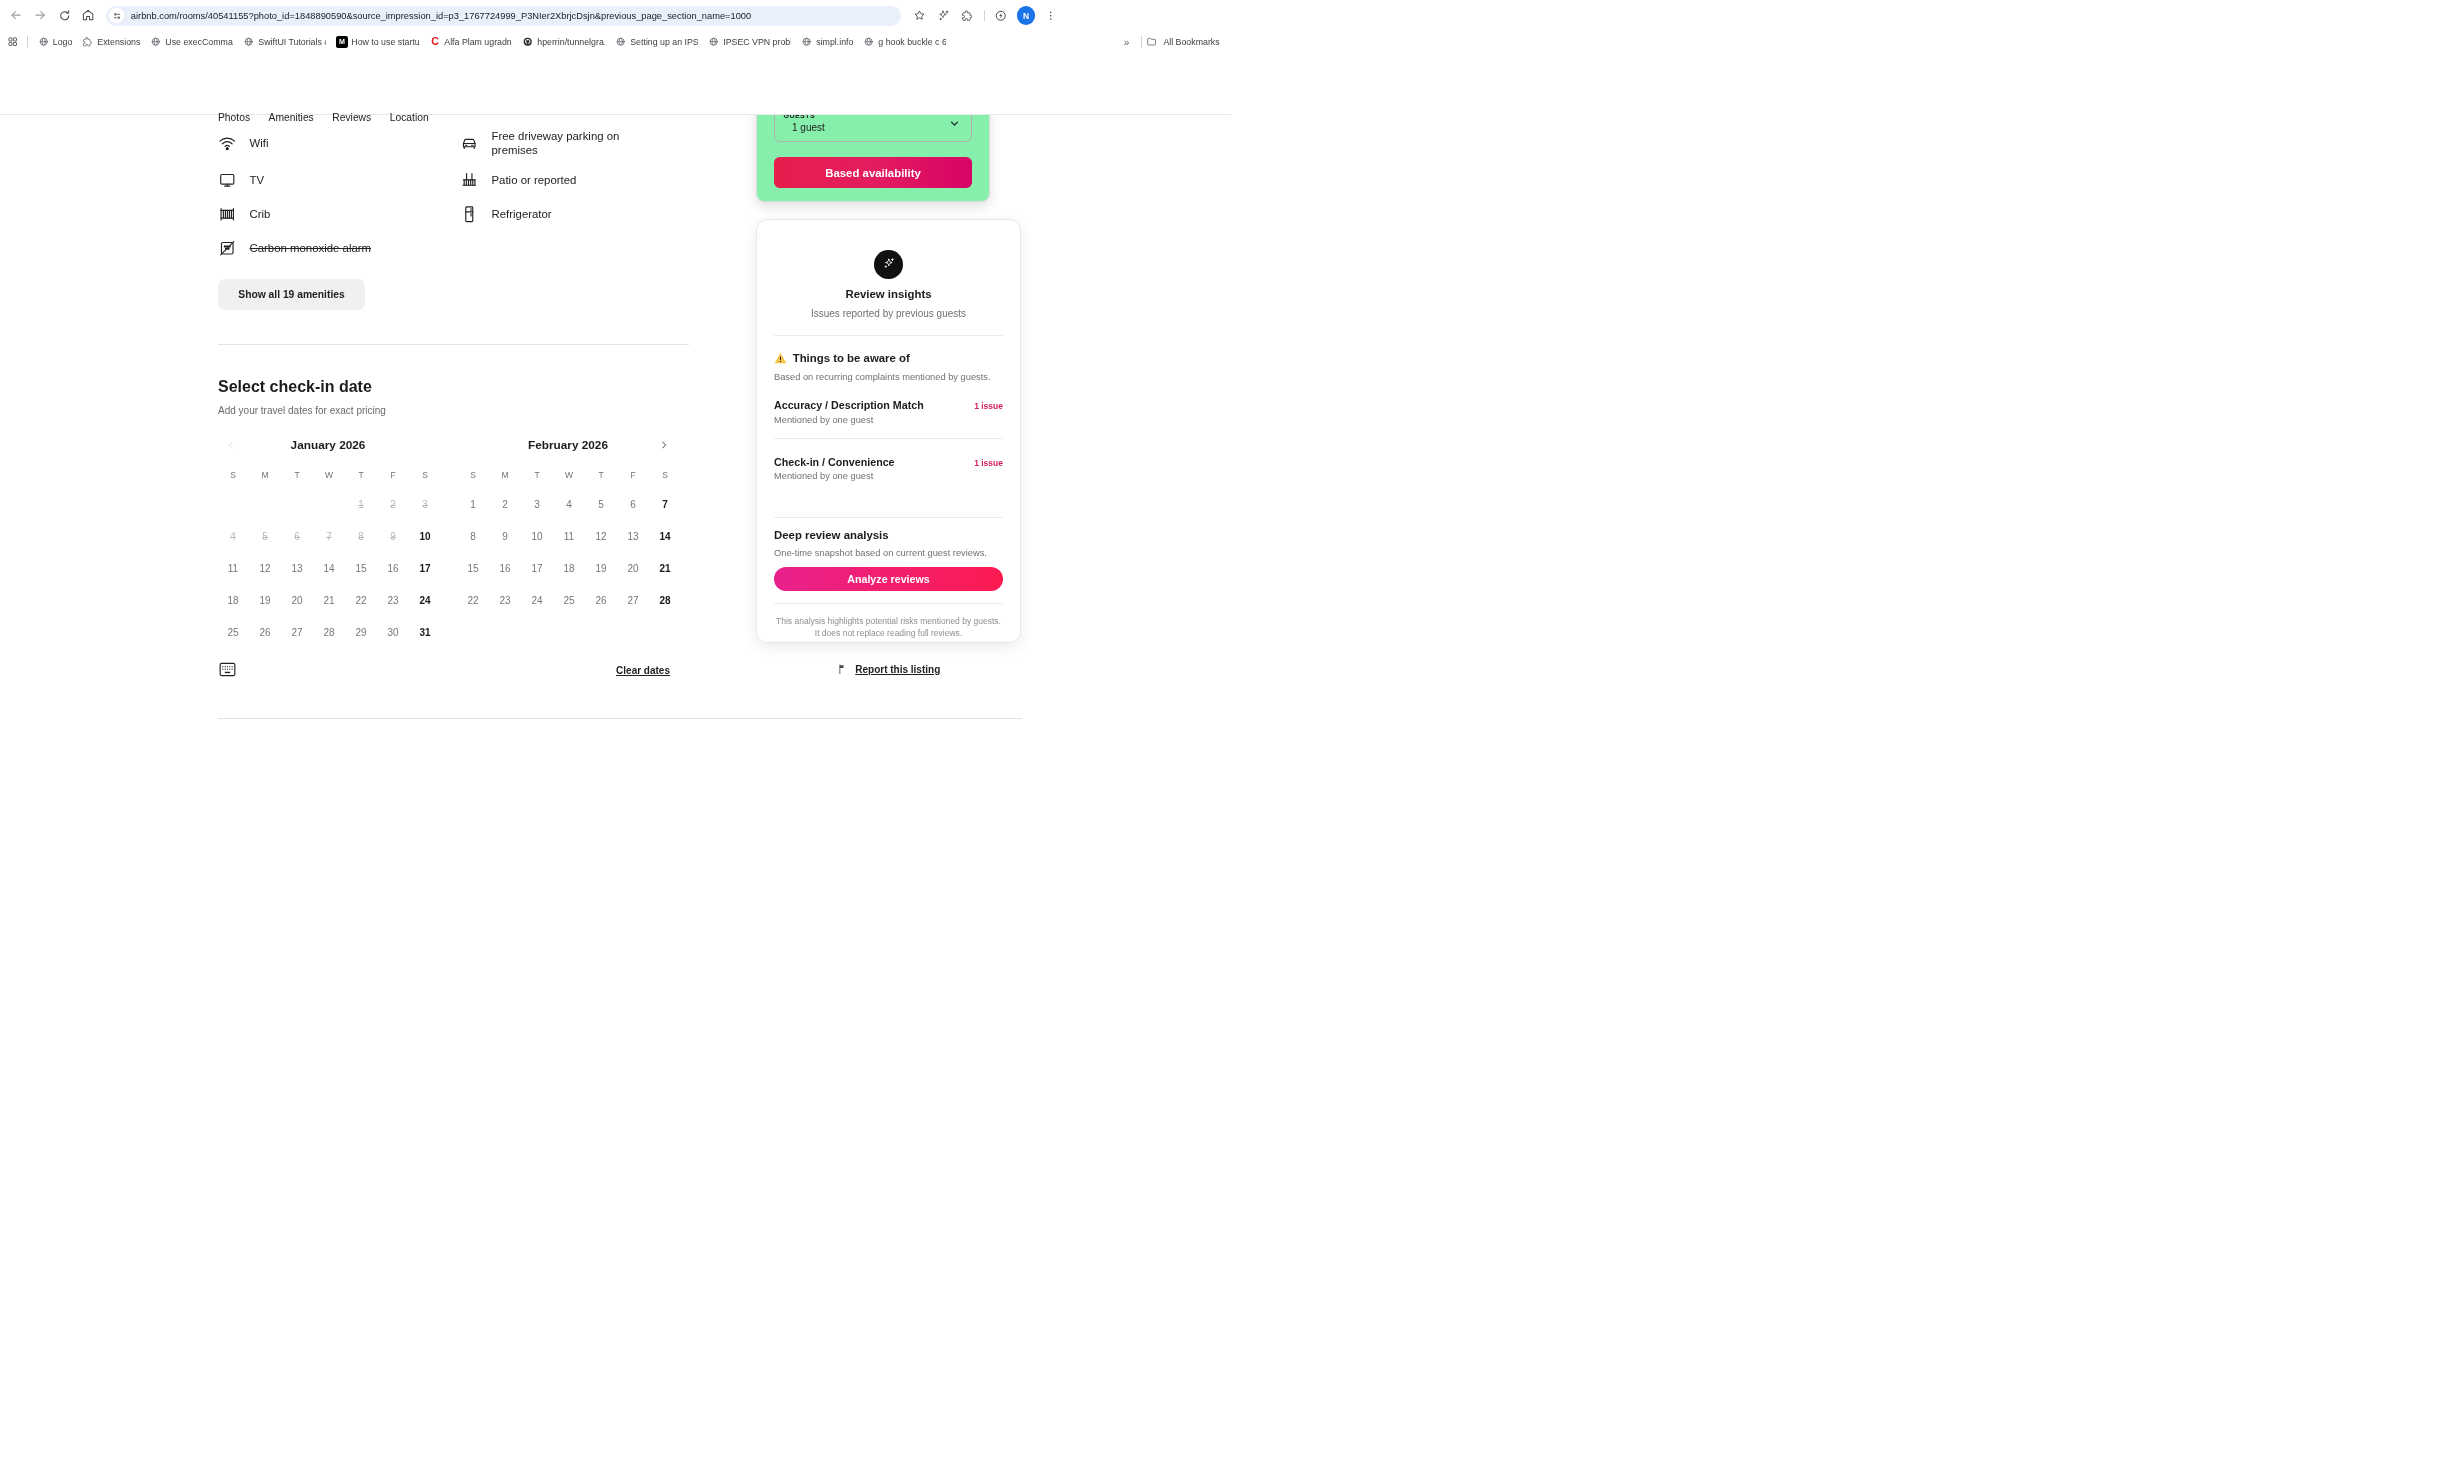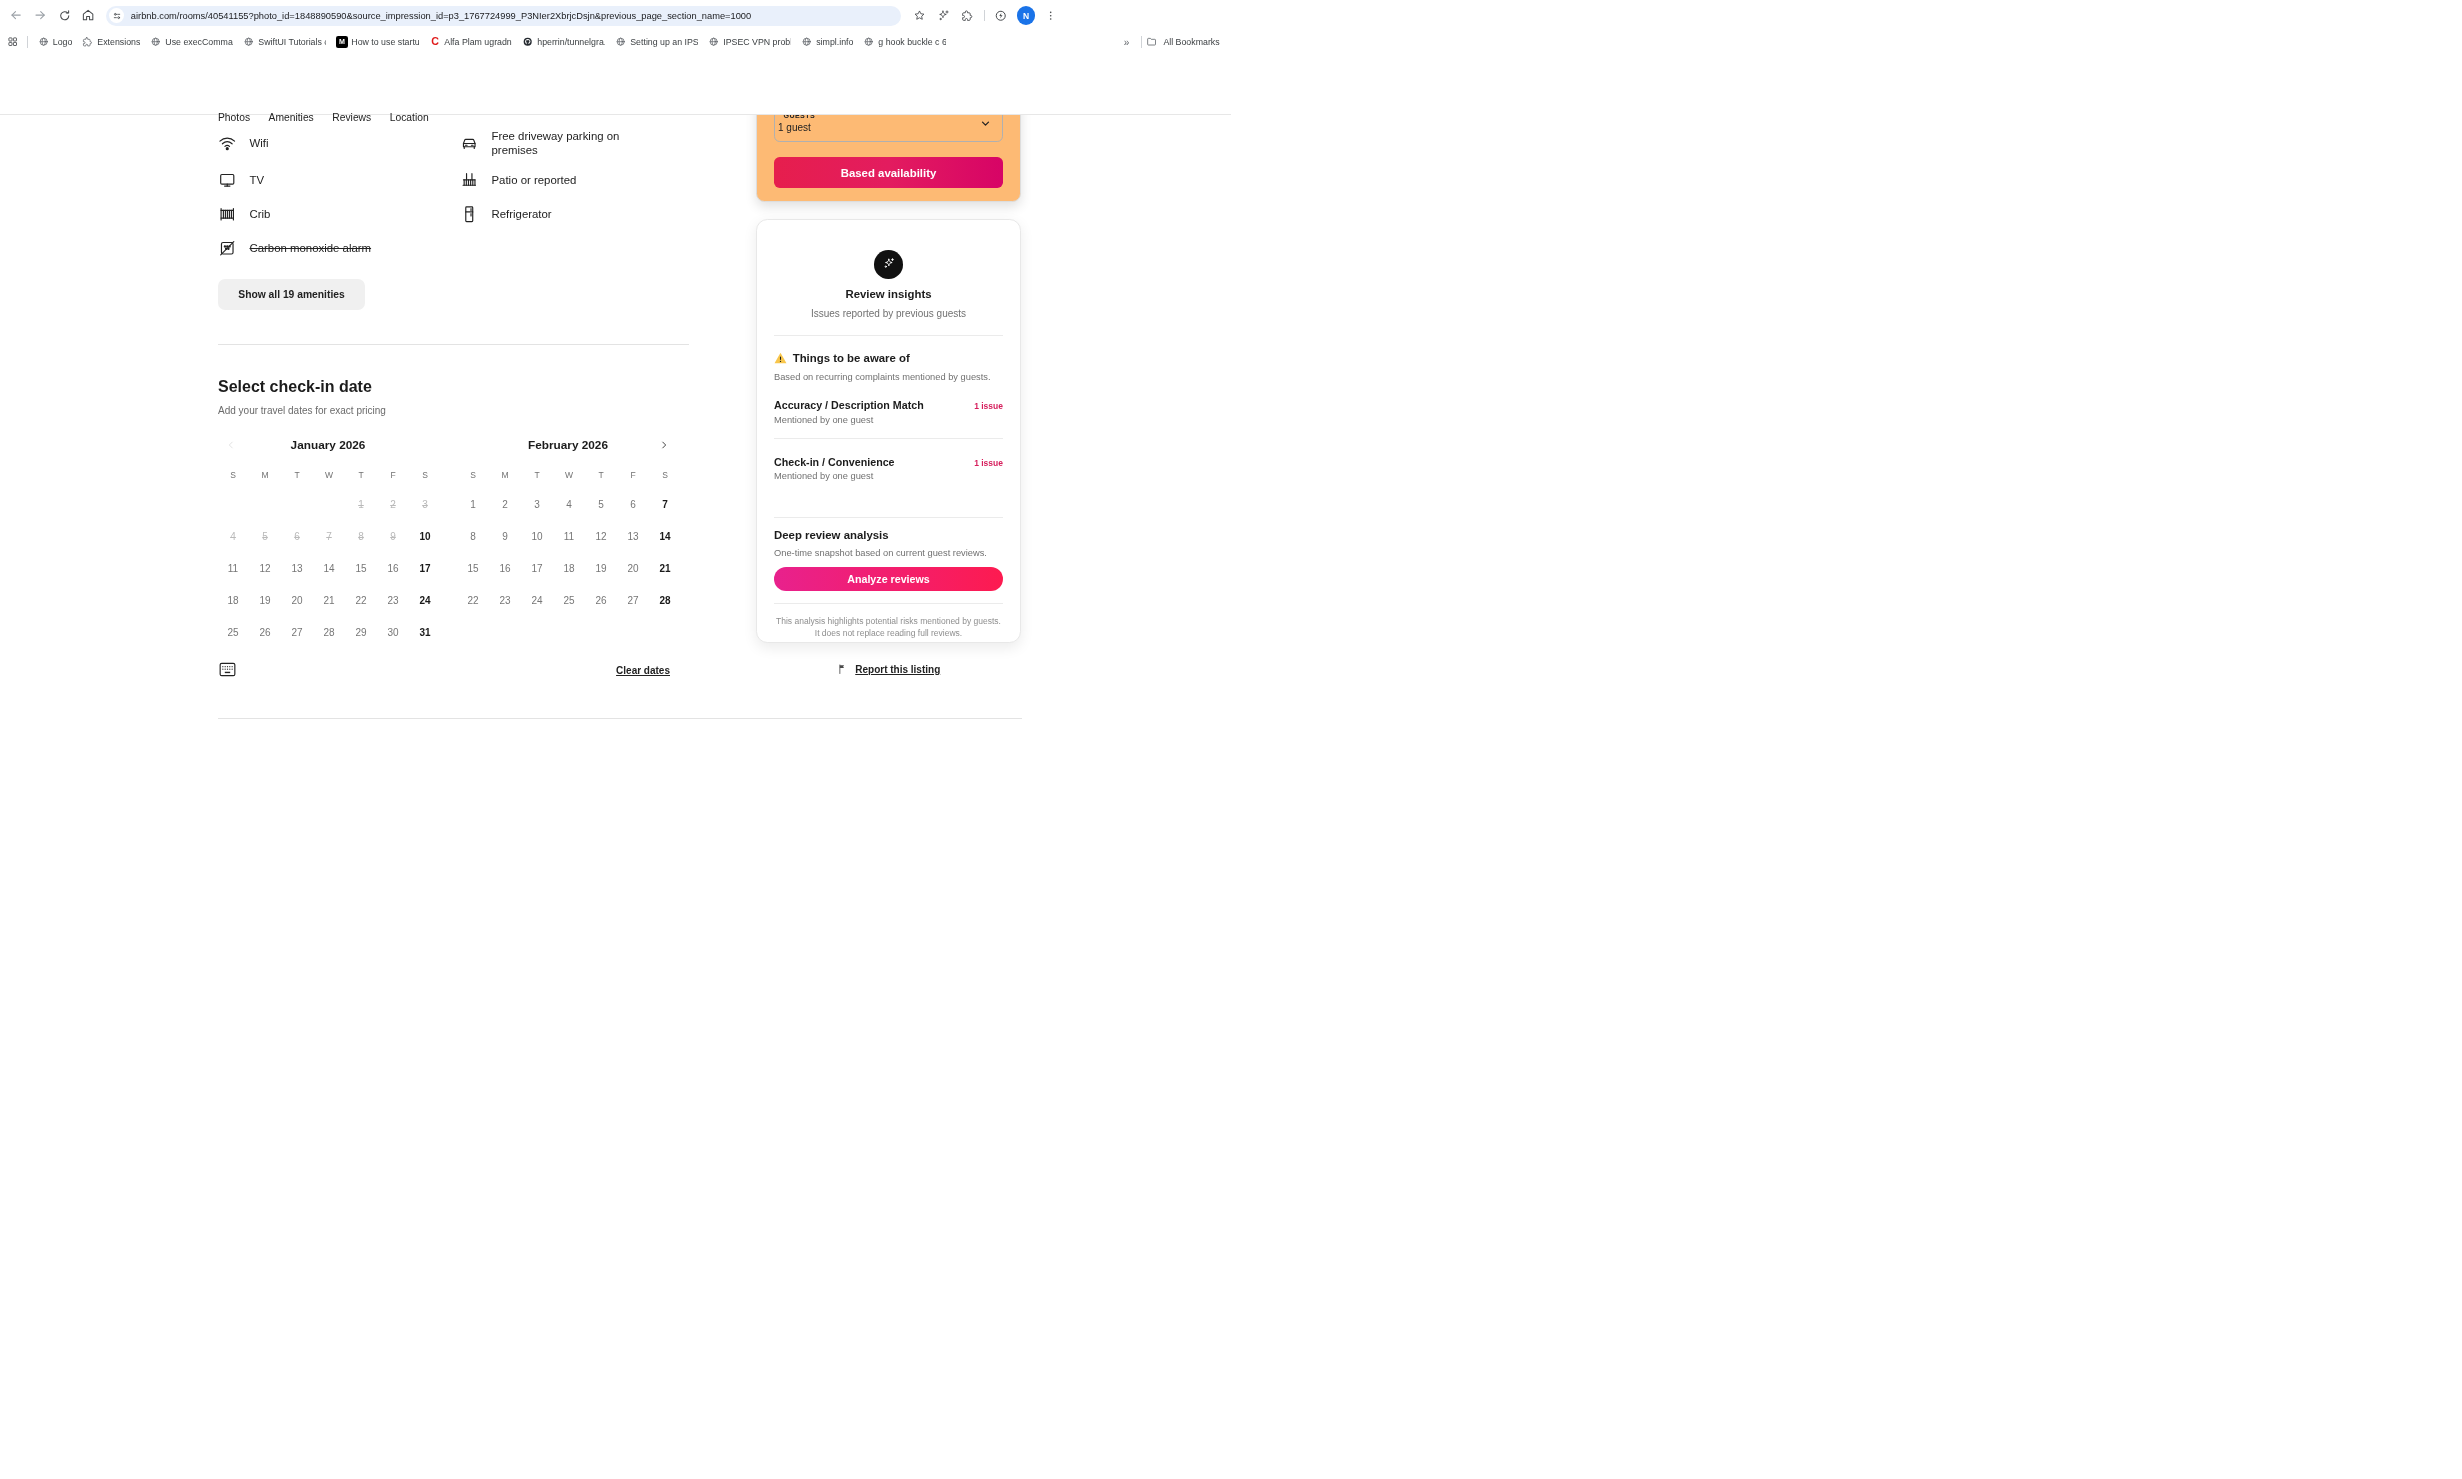--- a/index.html
+++ b/index.html
@@ -70,25 +70,25 @@
   .day{display:flex;align-items:center;justify-content:center;font-size:10px;}
   .c-x{color:#B9B9B9;text-decoration:line-through;}
   .c-m{color:#767676;}
   .c-a{color:#1a1a1a;font-weight:700;cursor:pointer;}
 
   #kbd-btn{position:absolute;left:218px;top:661px;color:#222;z-index:1;cursor:pointer;}
   #clear-dates{position:absolute;left:570px;top:665px;width:100px;text-align:right;font-size:10px;font-weight:600;
     color:#222;text-decoration:underline;cursor:pointer;z-index:1;}
 
   
-  #booking-card{position:absolute;left:756px;top:84px;width:265px;height:118px;background:#fdba74;border:0.7px solid #DDD;
+  #booking-card{position:absolute;left:756px;top:84px;width:234px;height:118px;background:#86efac;border:0.7px solid #DDD;
     border-radius:8.5px;box-shadow:0 4.3px 11.4px rgba(0,0,0,.12);z-index:2;box-sizing:border-box;padding:17px;}
   #guests-box{margin-top:3.6px;height:36px;border:0.7px solid #B0B0B0;border-radius:5.7px;position:relative;box-sizing:border-box;cursor:pointer;}
   #guests-label{position:absolute;left:8.5px;top:5px;font-size:7.1px;font-weight:700;letter-spacing:0.4px;color:#222;}
-  #guests-value{position:absolute;left:3px;top:15px;font-size:10px;color:#222;}
+  #guests-value{position:absolute;left:17px;top:15px;font-size:10px;color:#222;}
   #guests-chevron{position:absolute;right:10px;top:10px;color:#222;}
   #cta-btn{margin-top:15.7px;width:100%;height:31px;border:none;border-radius:5.7px;color:#fff;font-size:11.4px;font-weight:700;
     font-family:inherit;cursor:pointer;
     background:linear-gradient(90deg,var(--cta-g1,#E61E4D),var(--cta-g2,#E31C5F) 50%,var(--cta-g3,#D70466));}
 
   
   #ri-card{position:absolute;left:756px;top:219px;width:265px;height:424px;background:#fff;border:0.7px solid #E8E8E8;
     border-radius:11.4px;box-shadow:0 4.3px 14.2px rgba(0,0,0,.08);z-index:2;box-sizing:border-box;padding:0 17px;}
   #ri-circle{width:28.5px;height:28.5px;border-radius:50%;background:#111;margin:30px auto 0;display:flex;align-items:center;justify-content:center;}
   #ri-title{margin-top:9.3px;text-align:center;font-size:11.4px;font-weight:700;color:#1c1c1c;}

